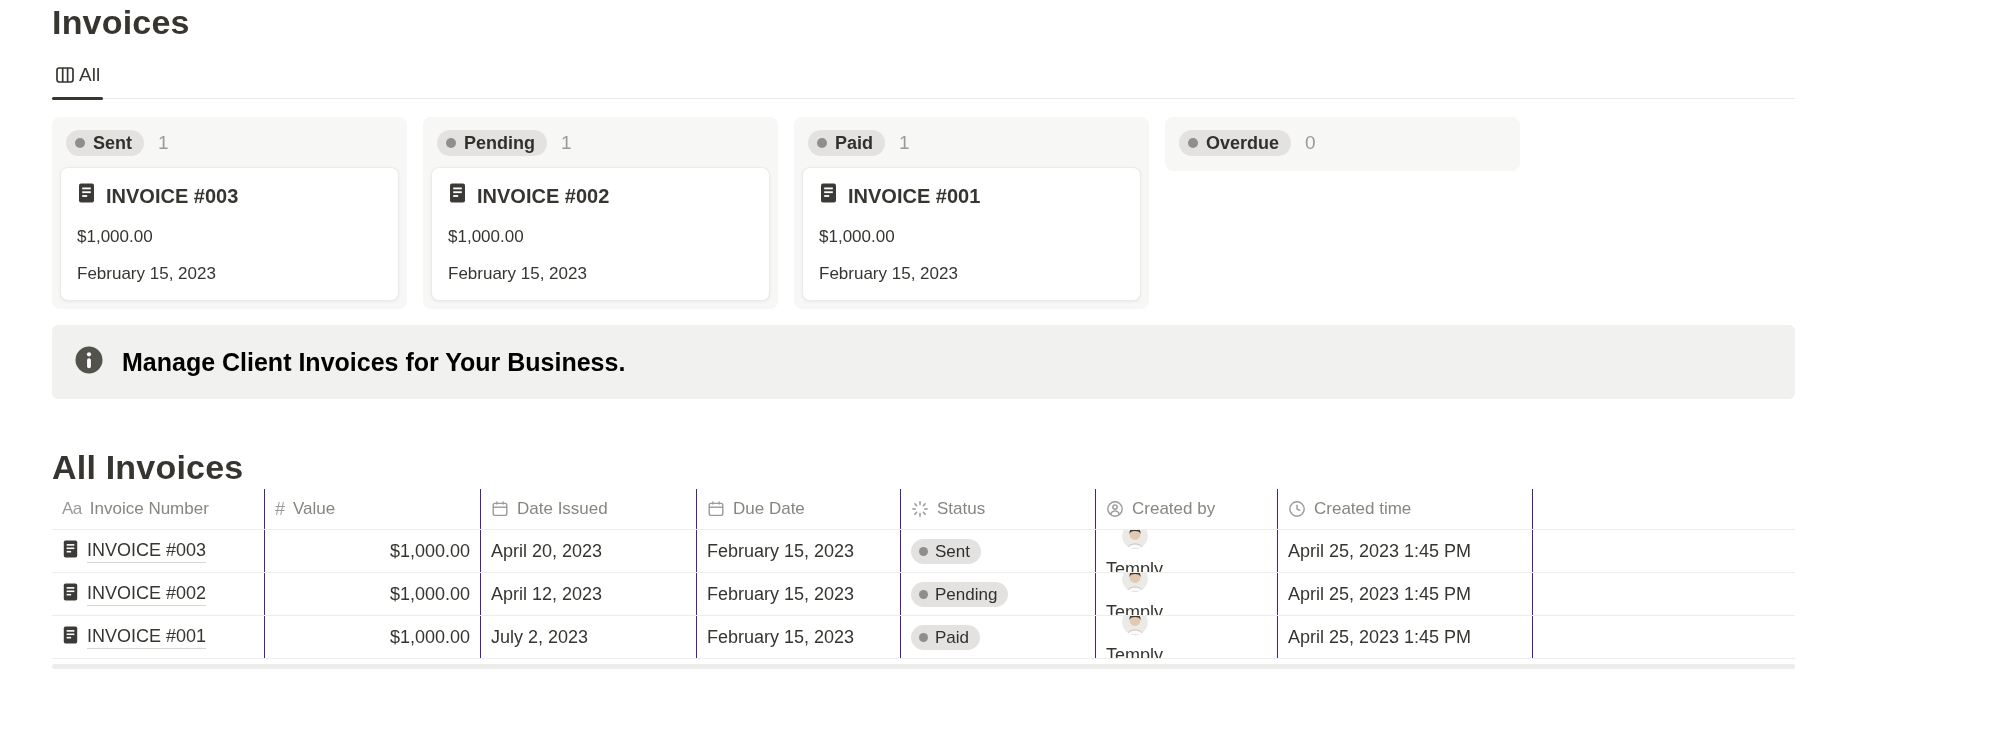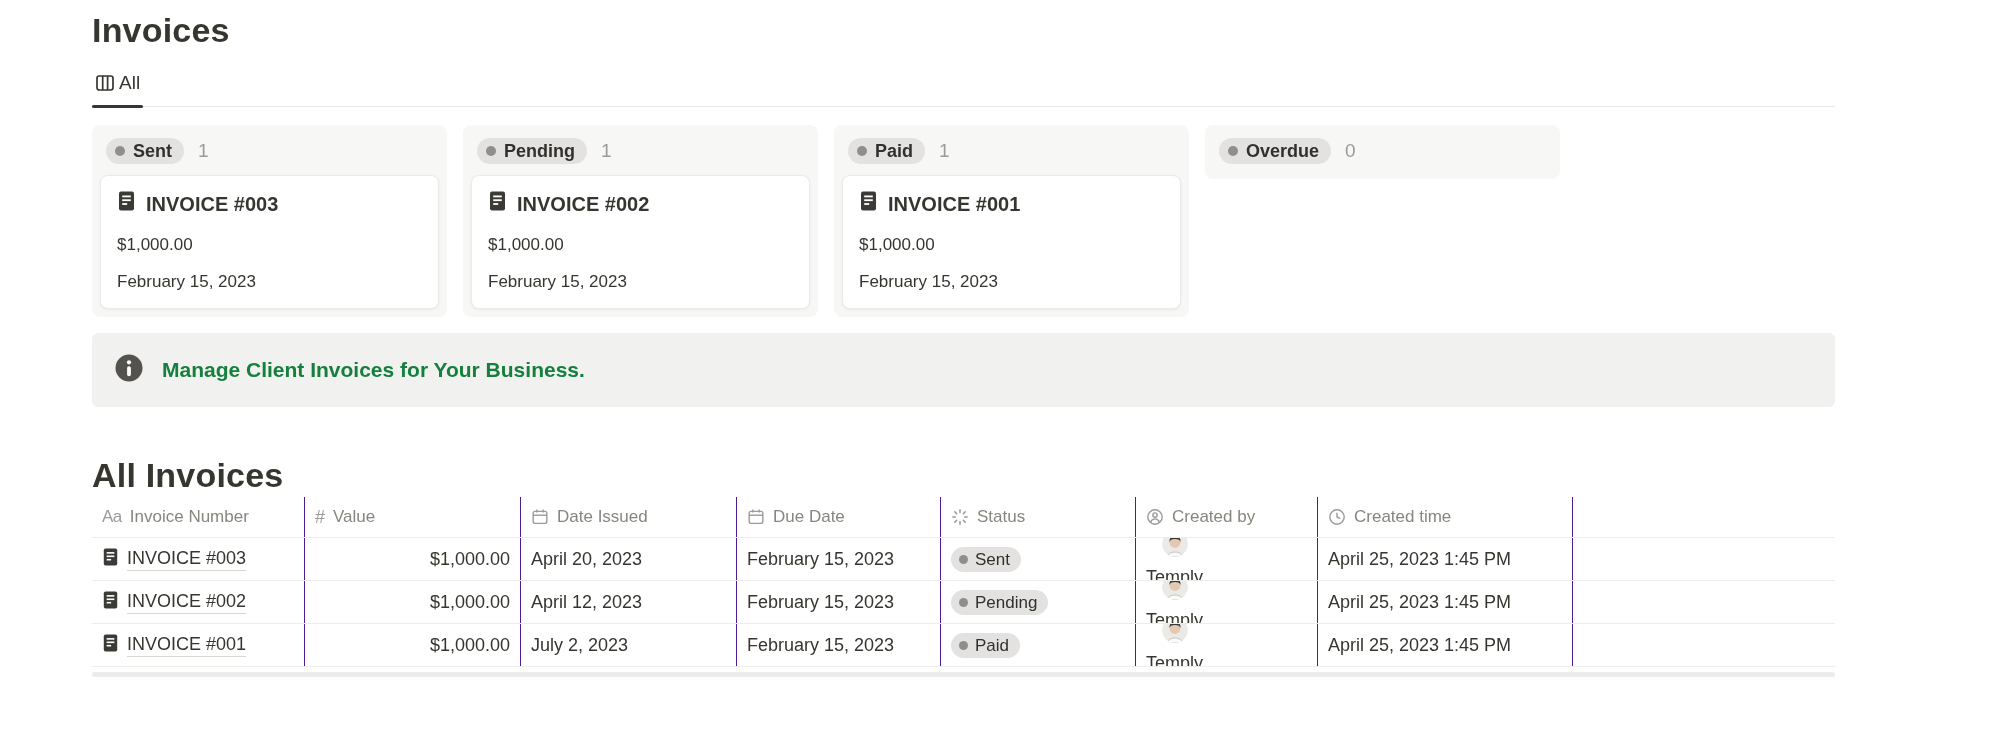--- a/index.html
+++ b/index.html
@@ -2,21 +2,21 @@
 <html><head>
 <meta charset="utf-8">
 <style>
   * { box-sizing: border-box; }
   html,body { margin:0; padding:0; }
   body {
     width:1999px; height:755px; overflow:hidden;
     background:#ffffff; color:#37352f;
     font-family:"Liberation Sans","DejaVu Sans",sans-serif;
   }
-  .content { margin-left:92px; width:1743px; padding-top:8px; }
+  .content { margin-left:52px; width:1743px; }
 
   .section-title {
     font-size:34px; font-weight:700; line-height:44px; margin:0;
     color:#37352f; letter-spacing:0.2px;
   }
 
   
   .tabbar { display:flex; border-bottom:1px solid #e9e9e7; margin-top:20px; }
   .tab {
     position:relative; display:flex; align-items:center; gap:4px;
@@ -50,21 +50,21 @@
     cursor:pointer;
   }
   .card-title { display:flex; align-items:center; gap:10px; font-size:20px; font-weight:600; line-height:26px; }
   .card-line { margin-top:16px; font-size:17px; line-height:21px; color:#37352f; }
 
   
   .callout {
     margin-top:16px; width:1743px; background:#f1f1ef; border-radius:6px;
     padding:20px 22px; display:flex; align-items:center; gap:18px;
   }
-  .callout-text { font-size:21px; font-weight:700; color:#15803d; }
+  .callout-text { font-size:25px; font-weight:700; color:#000000; }
 
   .second-title { margin-top:46px; }
 
   
   .dbtable { width:1743px; }
   .trow {
     display:grid;
     grid-template-columns:213px 216px 216px 204px 195px 182px 255px 262px;
     border-bottom:1px solid #ededeb;
   }

